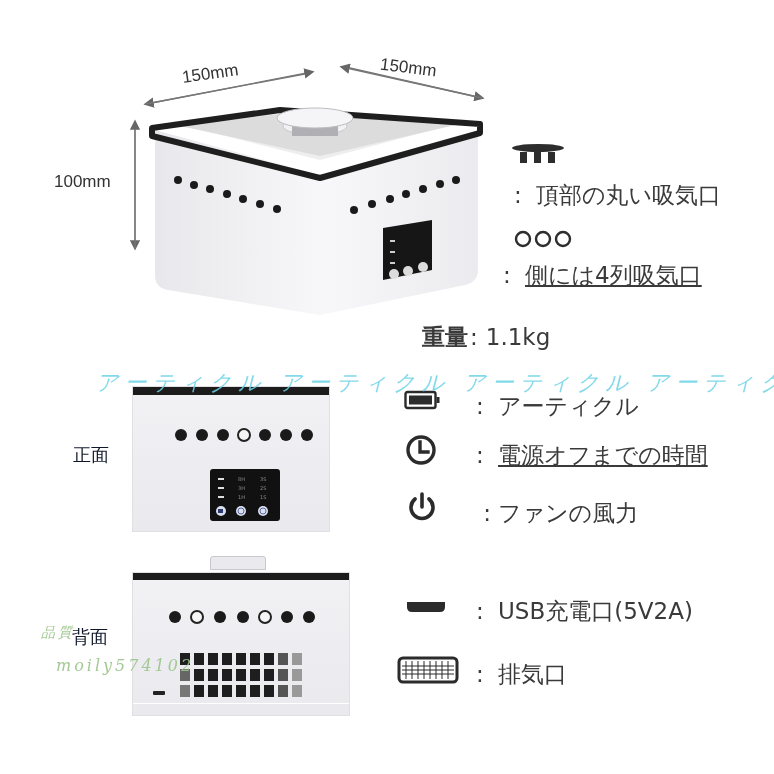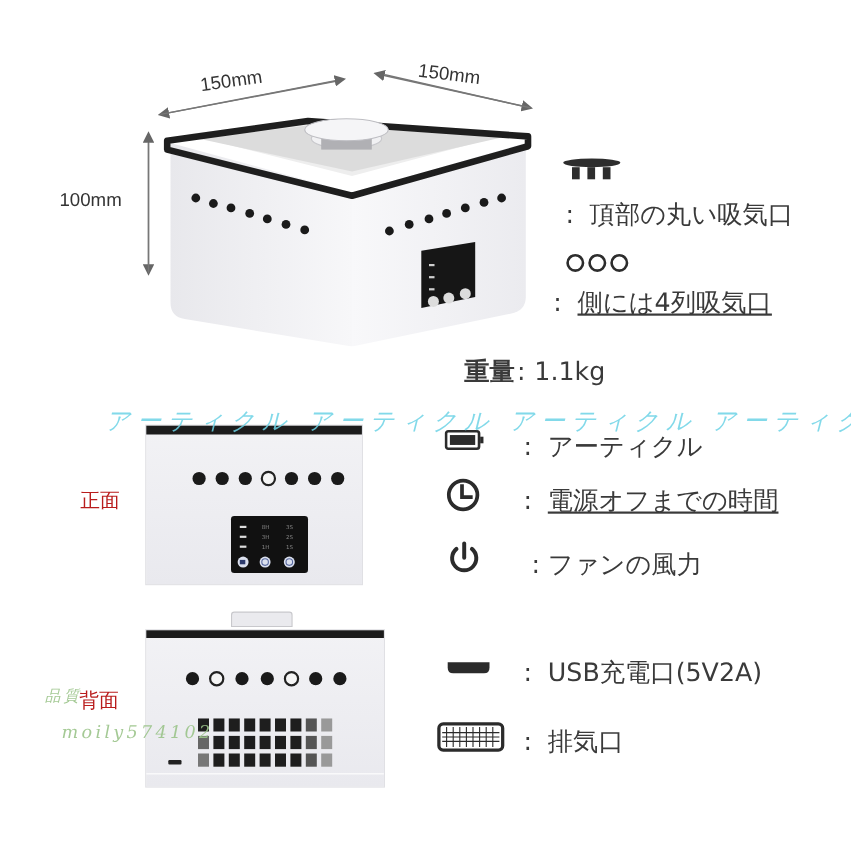--- a/index.html
+++ b/index.html
@@ -14,21 +14,21 @@
   
   .product-main { left: 140px; top: 100px; width: 345px; height: 215px; }
 
   
   .legend-text { font-size: 23px; color: #3a3a3a; white-space: nowrap; }
   .colon { display: inline-block; width: 22px; }
 
   
   .view-panel { background: linear-gradient(180deg, #f2f2f5 0%, #e9e9ee 100%); border: 1px solid #e0e0e4; }
 
-  .view-label { font-size: 18px; color: #b91c1c; white-space: nowrap; }
+  .view-label { font-size: 18px; color: #0f172a; white-space: nowrap; }
 
   
   .watermark { color: #6dd3e6; font-family: "DejaVu Serif", "Liberation Serif", serif; font-style: italic; font-size: 22px; letter-spacing: 6px; white-space: nowrap; opacity: 0.85; }
   .watermark-small { color: #9bc48a; font-family: "DejaVu Serif", "Liberation Serif", serif; font-style: italic; font-size: 16px; letter-spacing: 3px; white-space: nowrap; opacity: 0.9; }
 </style>
 </head>
 <body>
 
 <svg class="abs" style="left:0;top:0" width="774" height="774">
   <defs>

